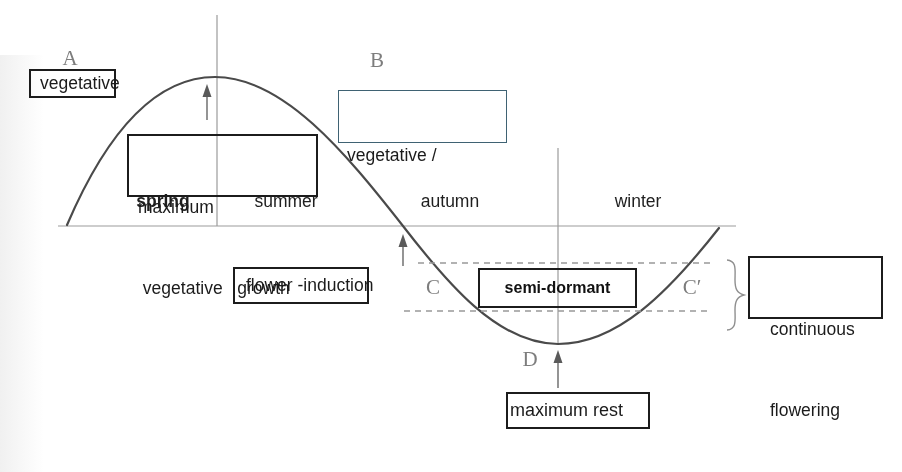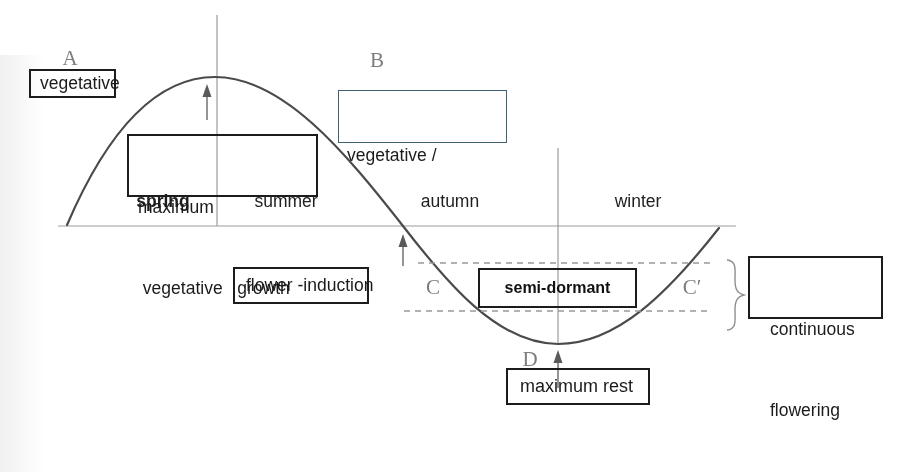--- a/index.html
+++ b/index.html
@@ -44,21 +44,21 @@
     white-space: pre;
   }
   .abox.flex { display: flex; align-items: center; }
   .abox .ln { white-space: pre; }
   .box-vegetative   { left: 29px;  top: 69px;  width: 87px; height: 29px; padding-left: 9px; }
   .box-maxgrowth    { left: 127px; top: 134px; width: 191px; height: 63px; padding: 4px 0 0 9px; line-height: 27px; }
   .box-inducible    { left: 338px; top: 75px;  width: 169px; height: 53px; border: 1.4px solid #3f6273; padding: 2px 0 0 8px; line-height: 25px; margin-top: 15px; }
   .box-induction    { left: 233px; top: 267px; width: 136px; height: 37px; padding-left: 11px; }
   .box-semidormant  { left: 478px; top: 268px; width: 159px; height: 40px; justify-content: center; font-weight: bold; font-size: 16px; color: #111; }
   .box-continuous   { left: 748px; top: 256px; width: 135px; height: 63px; padding: 4px 0 0 20px; line-height: 27px; }
-  .box-maxrest      { left: 506px; top: 368px; width: 144px; height: 37px; padding-left: 12px; font-size: 18px; }
+  .box-maxrest      { left: 506px; top: 392px; width: 144px; height: 37px; padding-left: 2px; font-size: 18px; }
   .pos-spring { left: 163px; top: 201px; font-weight: bold; }
   .pos-summer { left: 286px; top: 201px; }
   .pos-autumn { left: 450px; top: 201px; }
   .pos-winter { left: 638px; top: 201px; text-align: center; }
   .pos-a  { left: 70px;  top: 58px; }
   .pos-b  { left: 377px; top: 60px; }
   .pos-c  { left: 433px; top: 287px; }
   .pos-cp { left: 692px; top: 287px; }
   .pos-d  { left: 530px; top: 359px; }
 </style>

